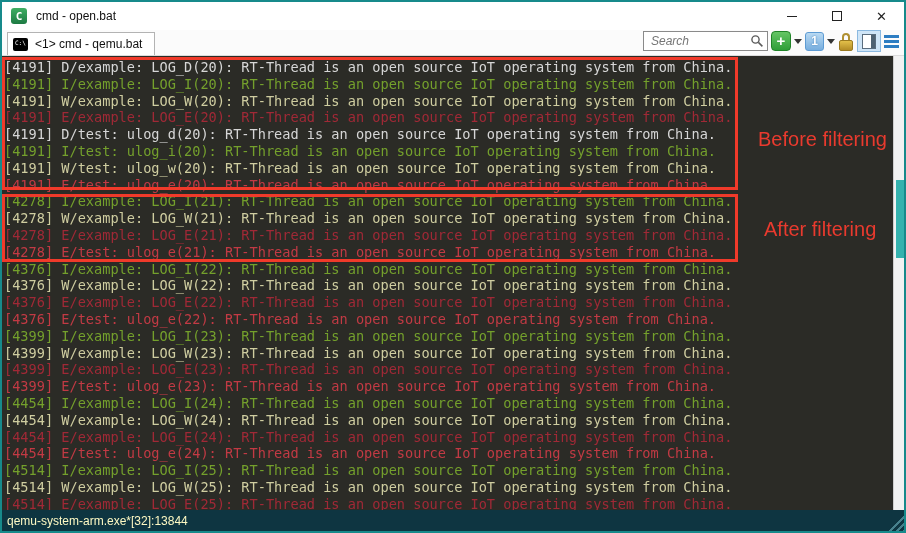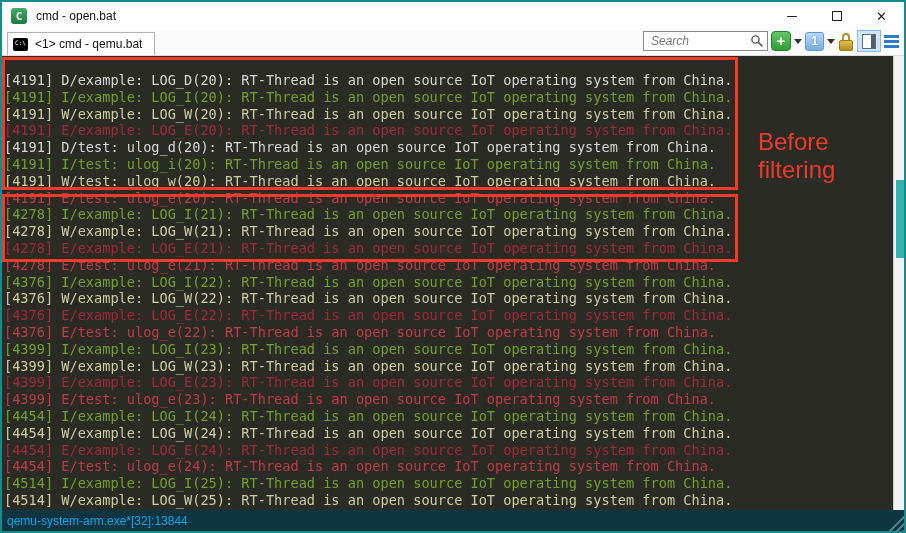--- a/index.html
+++ b/index.html
@@ -105,45 +105,45 @@
     content:""; position:absolute; right:0; top:0; width:4px; height:100%;
     background:#4f6272;
   }
   .hamburger { display:flex; flex-direction:column; gap:2px; padding-right:2px; }
   .hamburger span { width:15px; height:3px; background:#2d7dc2; display:block; }
   
   .console {
     flex:1 1 auto; background:#2b2b26; position:relative; overflow:hidden;
   }
   .console pre {
-    margin:0; padding:16px 0 0 2px;
+    margin:0; padding:3px 0 0 2px;
     font-family:"DejaVu Sans Mono", monospace;
     font-size:13.6px; line-height:16.8px;
     white-space:pre;
   }
   .scrollbar {
     position:absolute; top:0; right:0; width:11px; height:100%;
     background:#f2f2f2; border-left:1px solid #cfcfcf;
   }
   .scroll-thumb {
     position:absolute; top:124px; left:2px; width:8px; height:78px;
     background:#35b2ae;
   }
   .annot-box { position:absolute; border:3px solid #f03a2a; pointer-events:none; }
   .box-before { left:0; top:1px;  width:736px; height:133px; }
   .box-after  { left:0; top:138px; width:736px; height:68px; }
   .annot-label {
-    position:absolute; color:#e93a2e; font-size:24px;
+    position:absolute; color:#e93a2e; font-size:20px;
     font-family:"Liberation Sans", sans-serif; pointer-events:none;
   }
   .label-before { left:756px; top:72px; }
   .label-after  { left:762px; top:162px; }
   
   .statusbar {
-    height:21px; background:#0e3541; color:#0ea5e9;
+    height:21px; background:#0e3541; color:#fef9c3;
     display:flex; align-items:center; font-size:12px;
     flex:0 0 auto; position:relative; padding:0 2px;
   }
   .status-left { padding-left:3px; white-space:nowrap; }
   .status-right {
     margin-left:auto; display:flex; gap:13px; align-items:center;
     padding-right:24px; white-space:nowrap;
   }
   .grip {
     position:absolute; right:0; bottom:0; width:17px; height:17px;
@@ -207,20 +207,21 @@
   <div class="console" style="background: rgb(43, 43, 38);">
     <pre><div style="color: rgb(214, 214, 214);">[4191] D/example: LOG_D(20): RT-Thread is an open source IoT operating system from China.</div><div style="color: rgb(116, 160, 44);">[4191] I/example: LOG_I(20): RT-Thread is an open source IoT operating system from China.</div><div style="color: rgb(207, 205, 160);">[4191] W/example: LOG_W(20): RT-Thread is an open source IoT operating system from China.</div><div style="color: rgb(160, 41, 54);">[4191] E/example: LOG_E(20): RT-Thread is an open source IoT operating system from China.</div><div style="color: rgb(214, 214, 214);">[4191] D/test: ulog_d(20): RT-Thread is an open source IoT operating system from China.</div><div style="color: rgb(116, 160, 44);">[4191] I/test: ulog_i(20): RT-Thread is an open source IoT operating system from China.</div><div style="color: rgb(207, 205, 160);">[4191] W/test: ulog_w(20): RT-Thread is an open source IoT operating system from China.</div><div style="color: rgb(194, 58, 68);">[4191] E/test: ulog_e(20): RT-Thread is an open source IoT operating system from China.</div><div style="color: rgb(116, 160, 44);">[4278] I/example: LOG_I(21): RT-Thread is an open source IoT operating system from China.</div><div style="color: rgb(207, 205, 160);">[4278] W/example: LOG_W(21): RT-Thread is an open source IoT operating system from China.</div><div style="color: rgb(160, 41, 54);">[4278] E/example: LOG_E(21): RT-Thread is an open source IoT operating system from China.</div><div style="color: rgb(194, 58, 68);">[4278] E/test: ulog_e(21): RT-Thread is an open source IoT operating system from China.</div><div style="color: rgb(116, 160, 44);">[4376] I/example: LOG_I(22): RT-Thread is an open source IoT operating system from China.</div><div style="color: rgb(207, 205, 160);">[4376] W/example: LOG_W(22): RT-Thread is an open source IoT operating system from China.</div><div style="color: rgb(160, 41, 54);">[4376] E/example: LOG_E(22): RT-Thread is an open source IoT operating system from China.</div><div style="color: rgb(194, 58, 68);">[4376] E/test: ulog_e(22): RT-Thread is an open source IoT operating system from China.</div><div style="color: rgb(116, 160, 44);">[4399] I/example: LOG_I(23): RT-Thread is an open source IoT operating system from China.</div><div style="color: rgb(207, 205, 160);">[4399] W/example: LOG_W(23): RT-Thread is an open source IoT operating system from China.</div><div style="color: rgb(160, 41, 54);">[4399] E/example: LOG_E(23): RT-Thread is an open source IoT operating system from China.</div><div style="color: rgb(194, 58, 68);">[4399] E/test: ulog_e(23): RT-Thread is an open source IoT operating system from China.</div><div style="color: rgb(116, 160, 44);">[4454] I/example: LOG_I(24): RT-Thread is an open source IoT operating system from China.</div><div style="color: rgb(207, 205, 160);">[4454] W/example: LOG_W(24): RT-Thread is an open source IoT operating system from China.</div><div style="color: rgb(160, 41, 54);">[4454] E/example: LOG_E(24): RT-Thread is an open source IoT operating system from China.</div><div style="color: rgb(194, 58, 68);">[4454] E/test: ulog_e(24): RT-Thread is an open source IoT operating system from China.</div><div style="color: rgb(116, 160, 44);">[4514] I/example: LOG_I(25): RT-Thread is an open source IoT operating system from China.</div><div style="color: rgb(207, 205, 160);">[4514] W/example: LOG_W(25): RT-Thread is an open source IoT operating system from China.</div><div style="color: rgb(160, 41, 54);">[4514] E/example: LOG_E(25): RT-Thread is an open source IoT operating system from China.</div></pre>
 
     <div class="scrollbar">
       <div class="scroll-thumb"></div>
     </div>
 
     <div class="annot-box box-before" style="border-color: rgb(240, 58, 42);"></div>
     <div class="annot-box box-after" style="border-color: rgb(240, 58, 42);"></div>
     <div class="annot-label label-before" style="color: rgb(233, 58, 46);">Before filtering</div>
+    <div class="annot-label label-after" style="color: rgb(233, 58, 46);">After filtering</div>
   </div>
 
   <div class="statusbar" style="background: rgb(14, 53, 65);">
     <span class="status-left">qemu-system-arm.exe*[32]:13844</span>
     <div class="grip"></div>
   </div>
 
 </div>
 
 </body></html>

